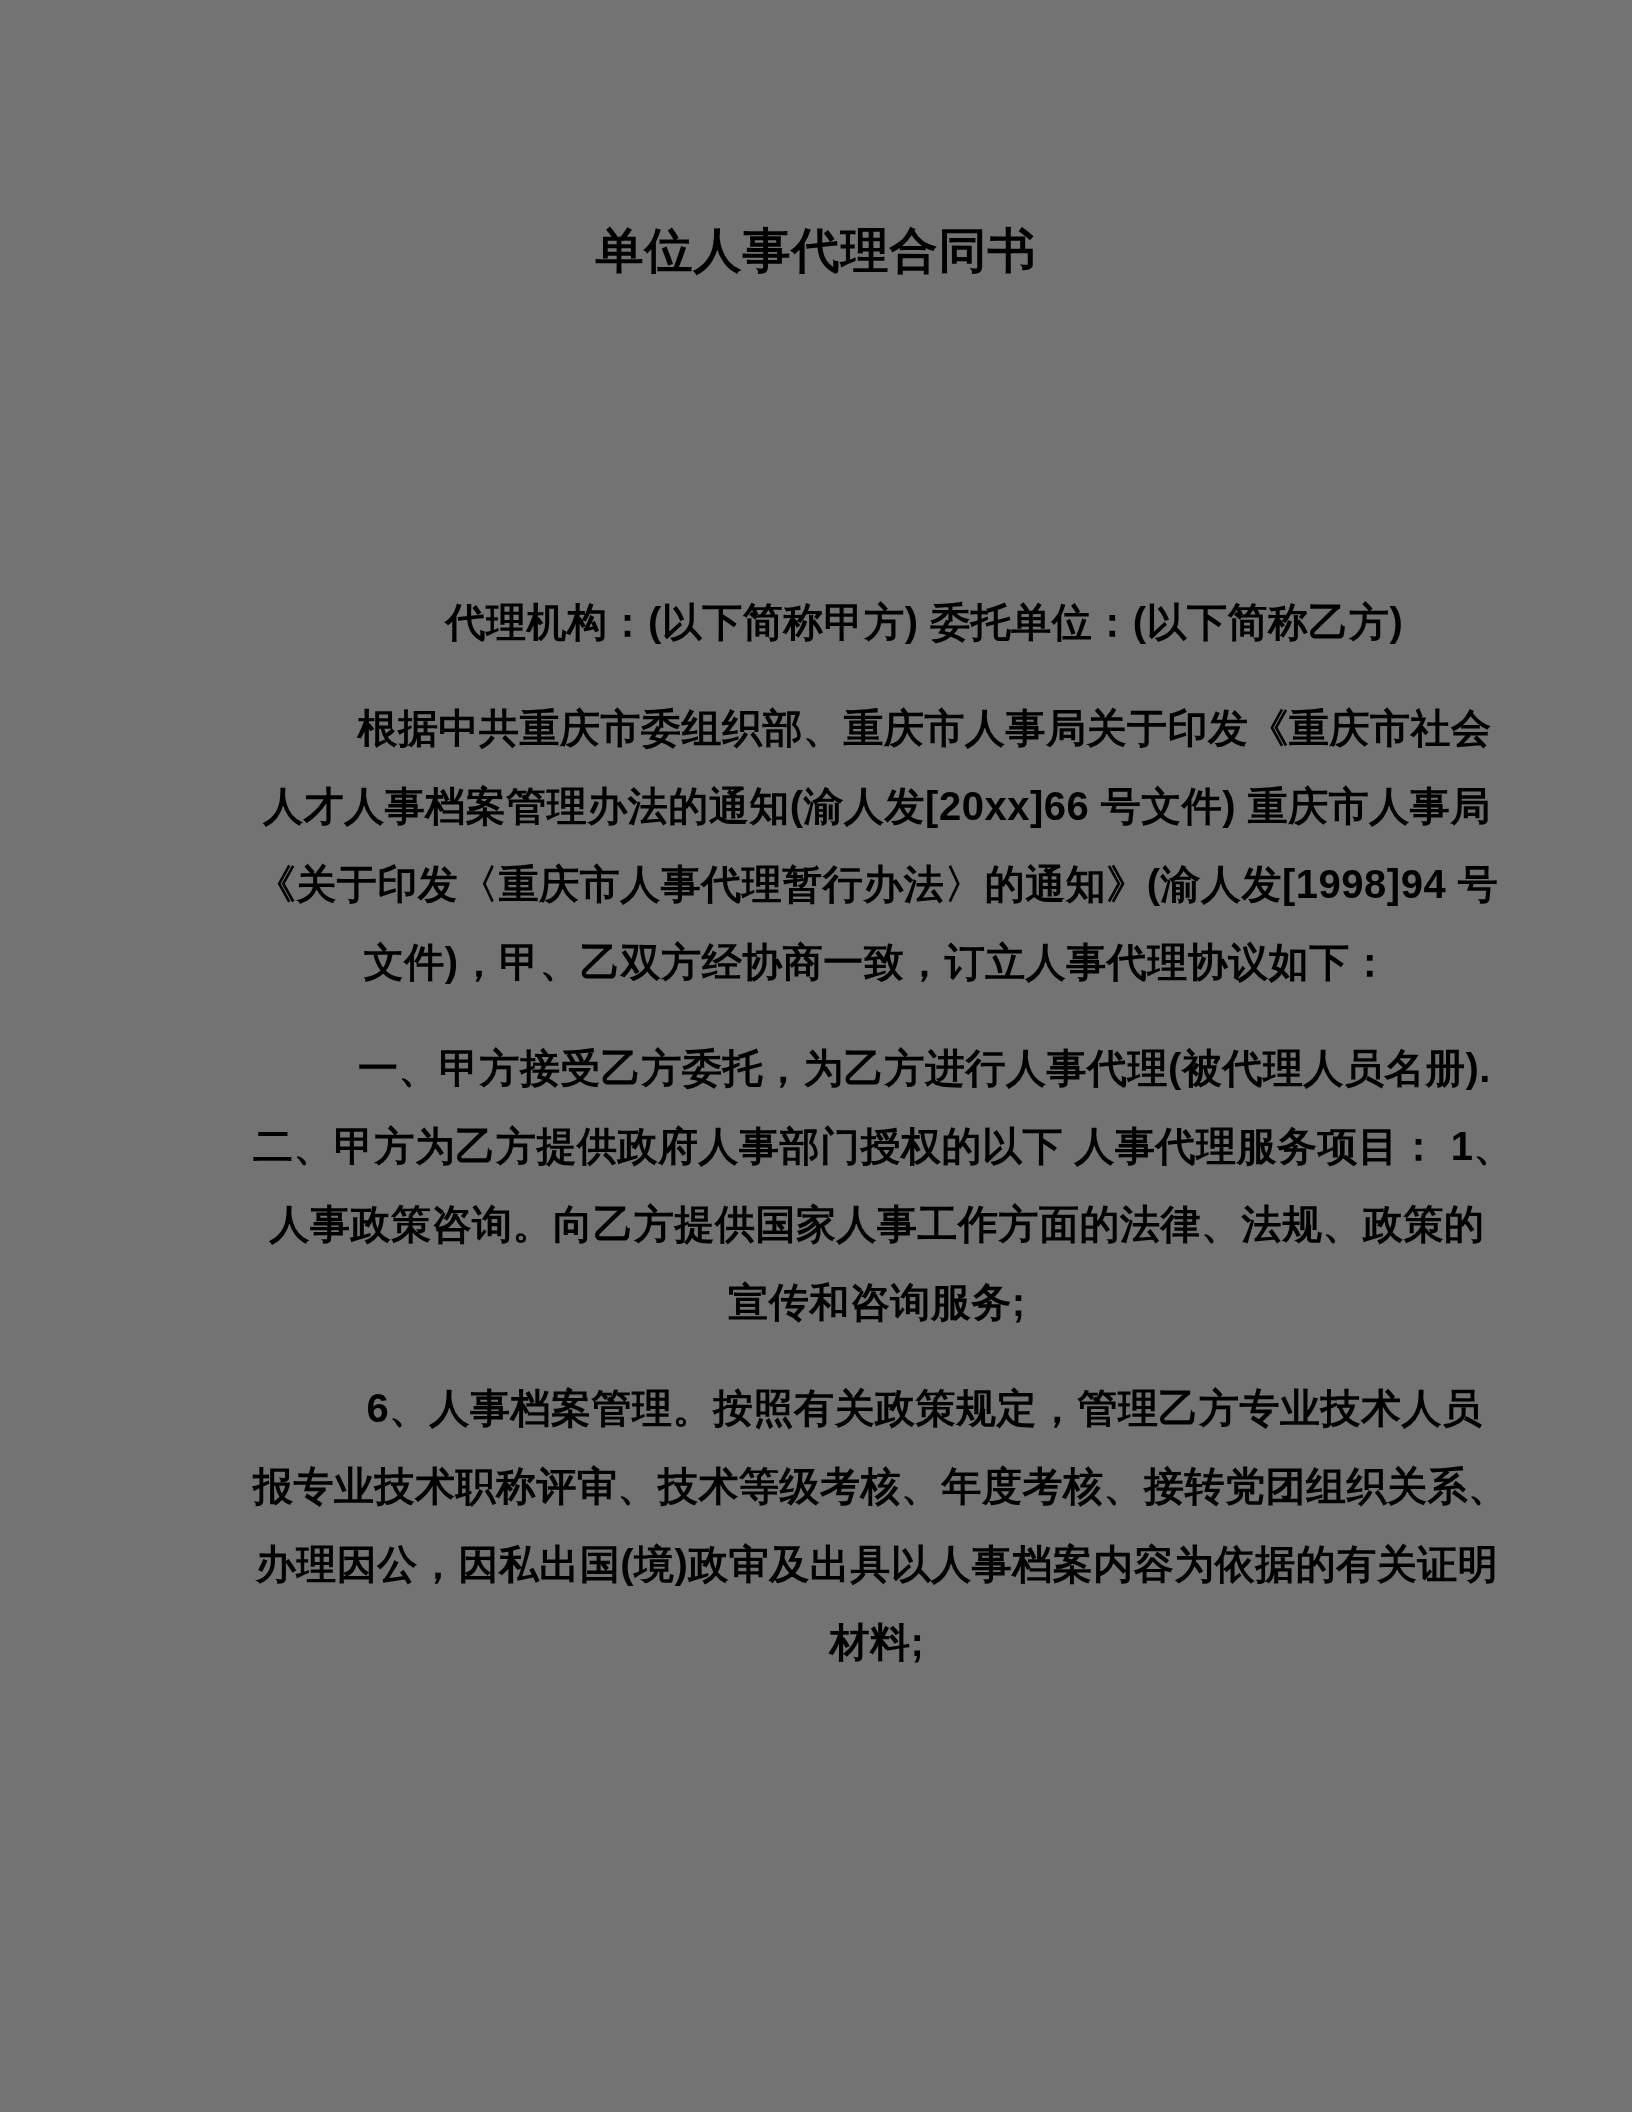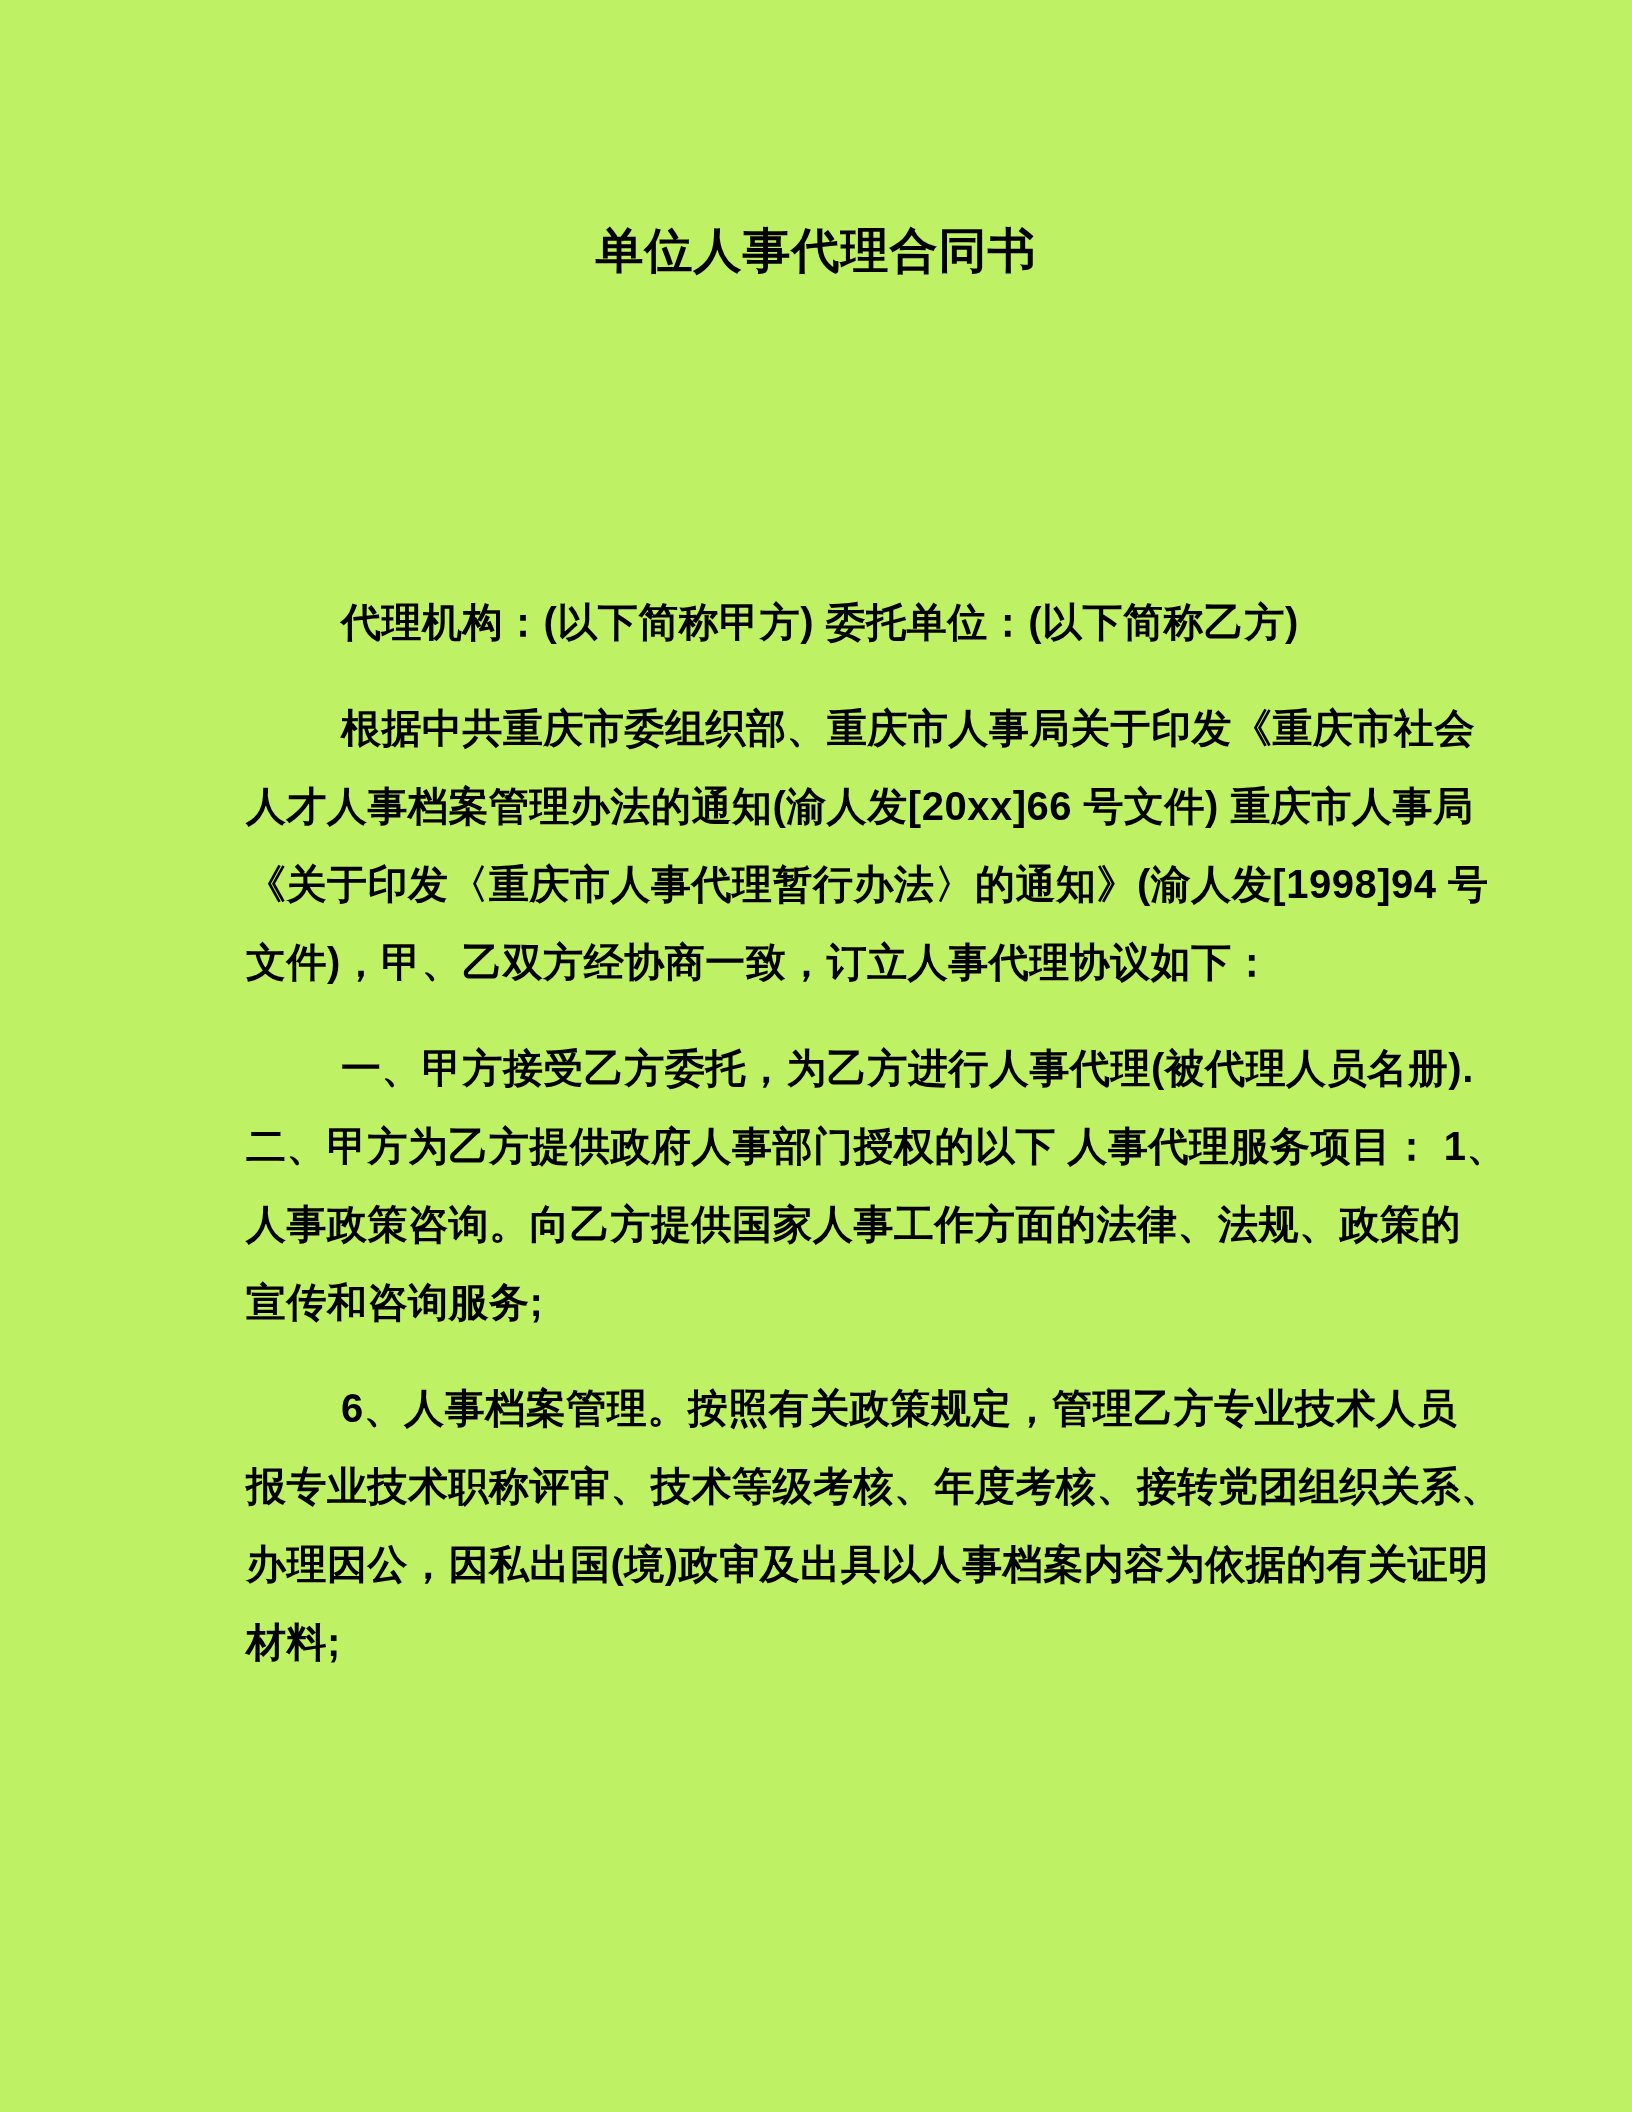--- a/index.html
+++ b/index.html
@@ -4,21 +4,21 @@
 <style>
   html, body {
     margin: 0;
     padding: 0;
     background: #ffffff;
   }
   .page {
     position: relative;
     width: 1632px;
     height: 2112px;
-    background: #bef264;
+    background: #737373;
     overflow: hidden;
     font-family: "Liberation Sans", sans-serif;
     color: #000000;
   }
   .doc-title {
     margin: 0;
     padding-top: 224px;
     text-align: center;
     font-size: 48px;
     line-height: 54px;
@@ -26,21 +26,21 @@
     letter-spacing: 1px;
   }
   .doc-body {
     margin-top: 305px;
     padding-left: 242px;
     padding-right: 120px;
     font-size: 40px;
     font-weight: 600;
     text-align: left;
   }
-  .paragraph { margin: 4px; }
+  .paragraph { margin: 11px; text-align: center; }
   .paragraph + .paragraph { margin-top: 28px; }
   .text-line {
     line-height: 78px;
     white-space: nowrap;
     letter-spacing: 0.5px;
   }
   .text-line.indent {
     padding-left: 95px;
   }
 </style>

